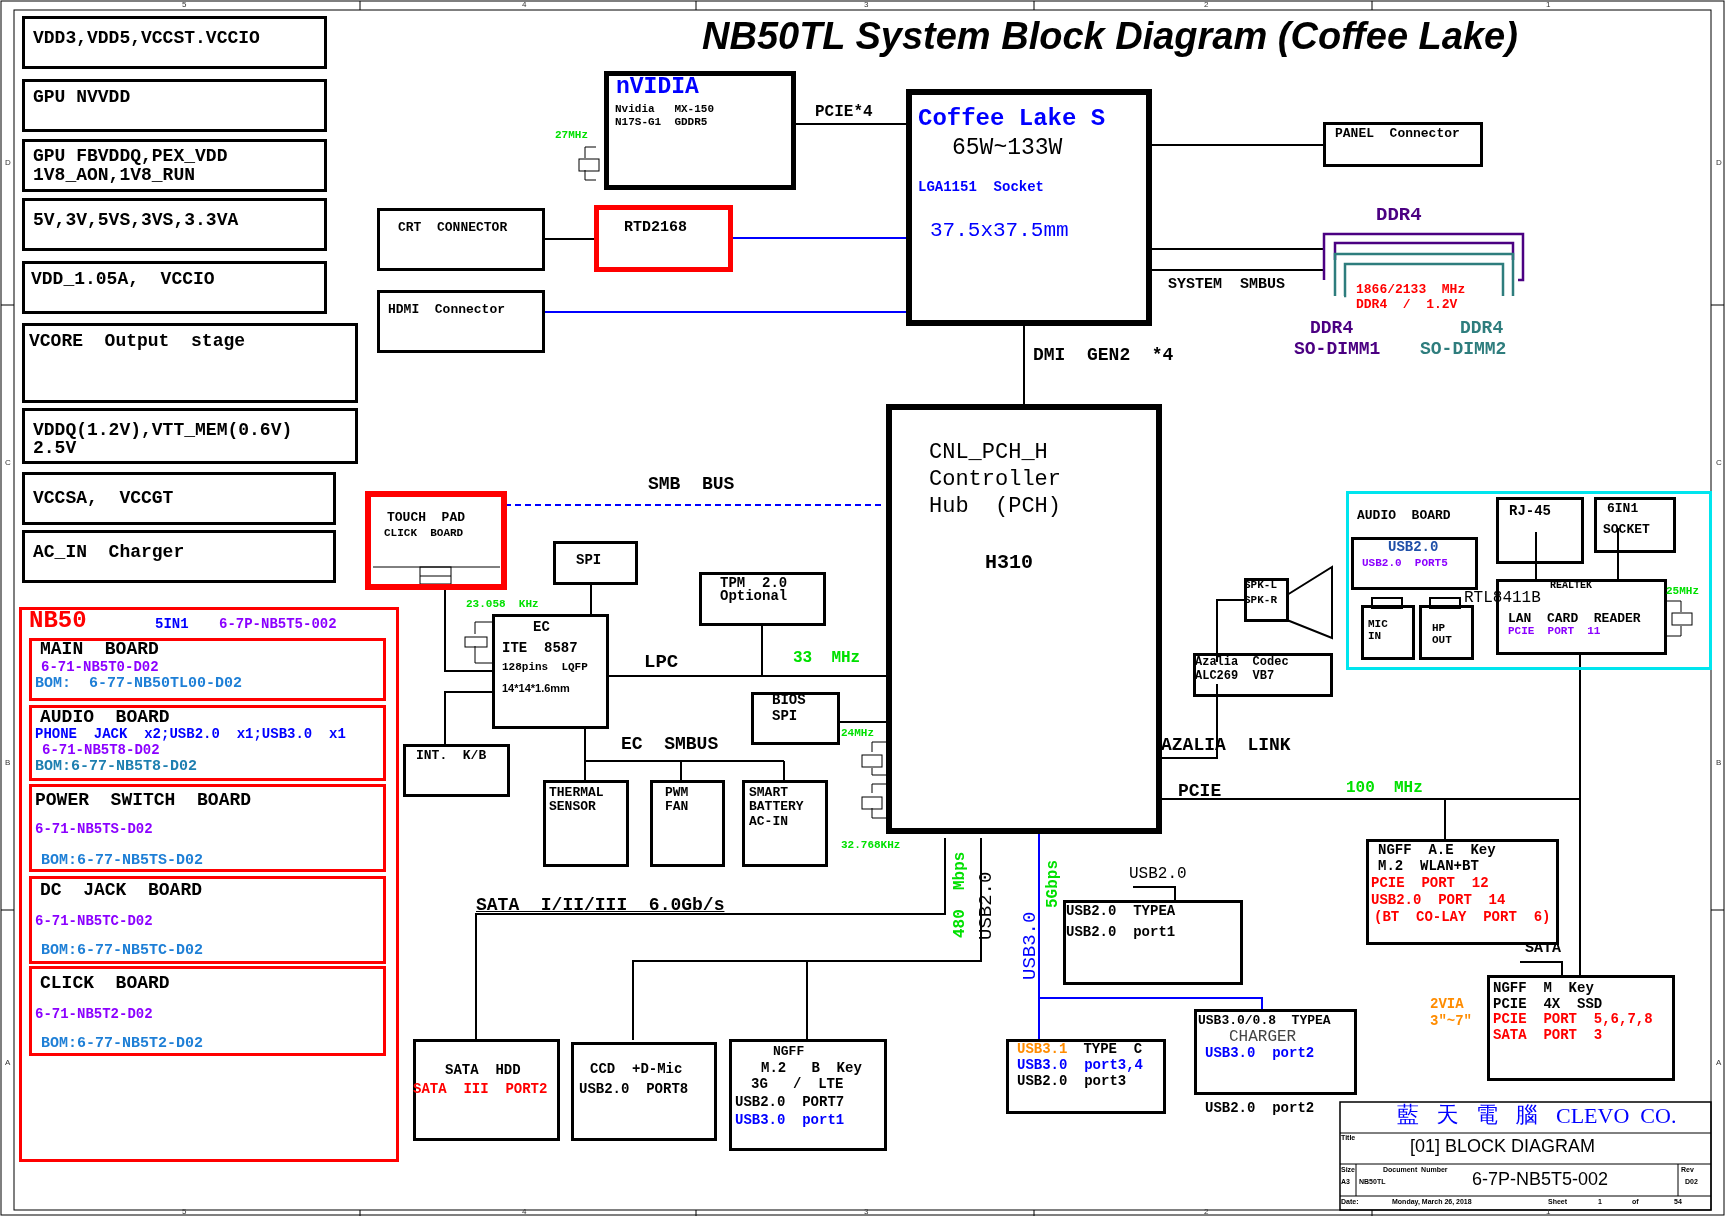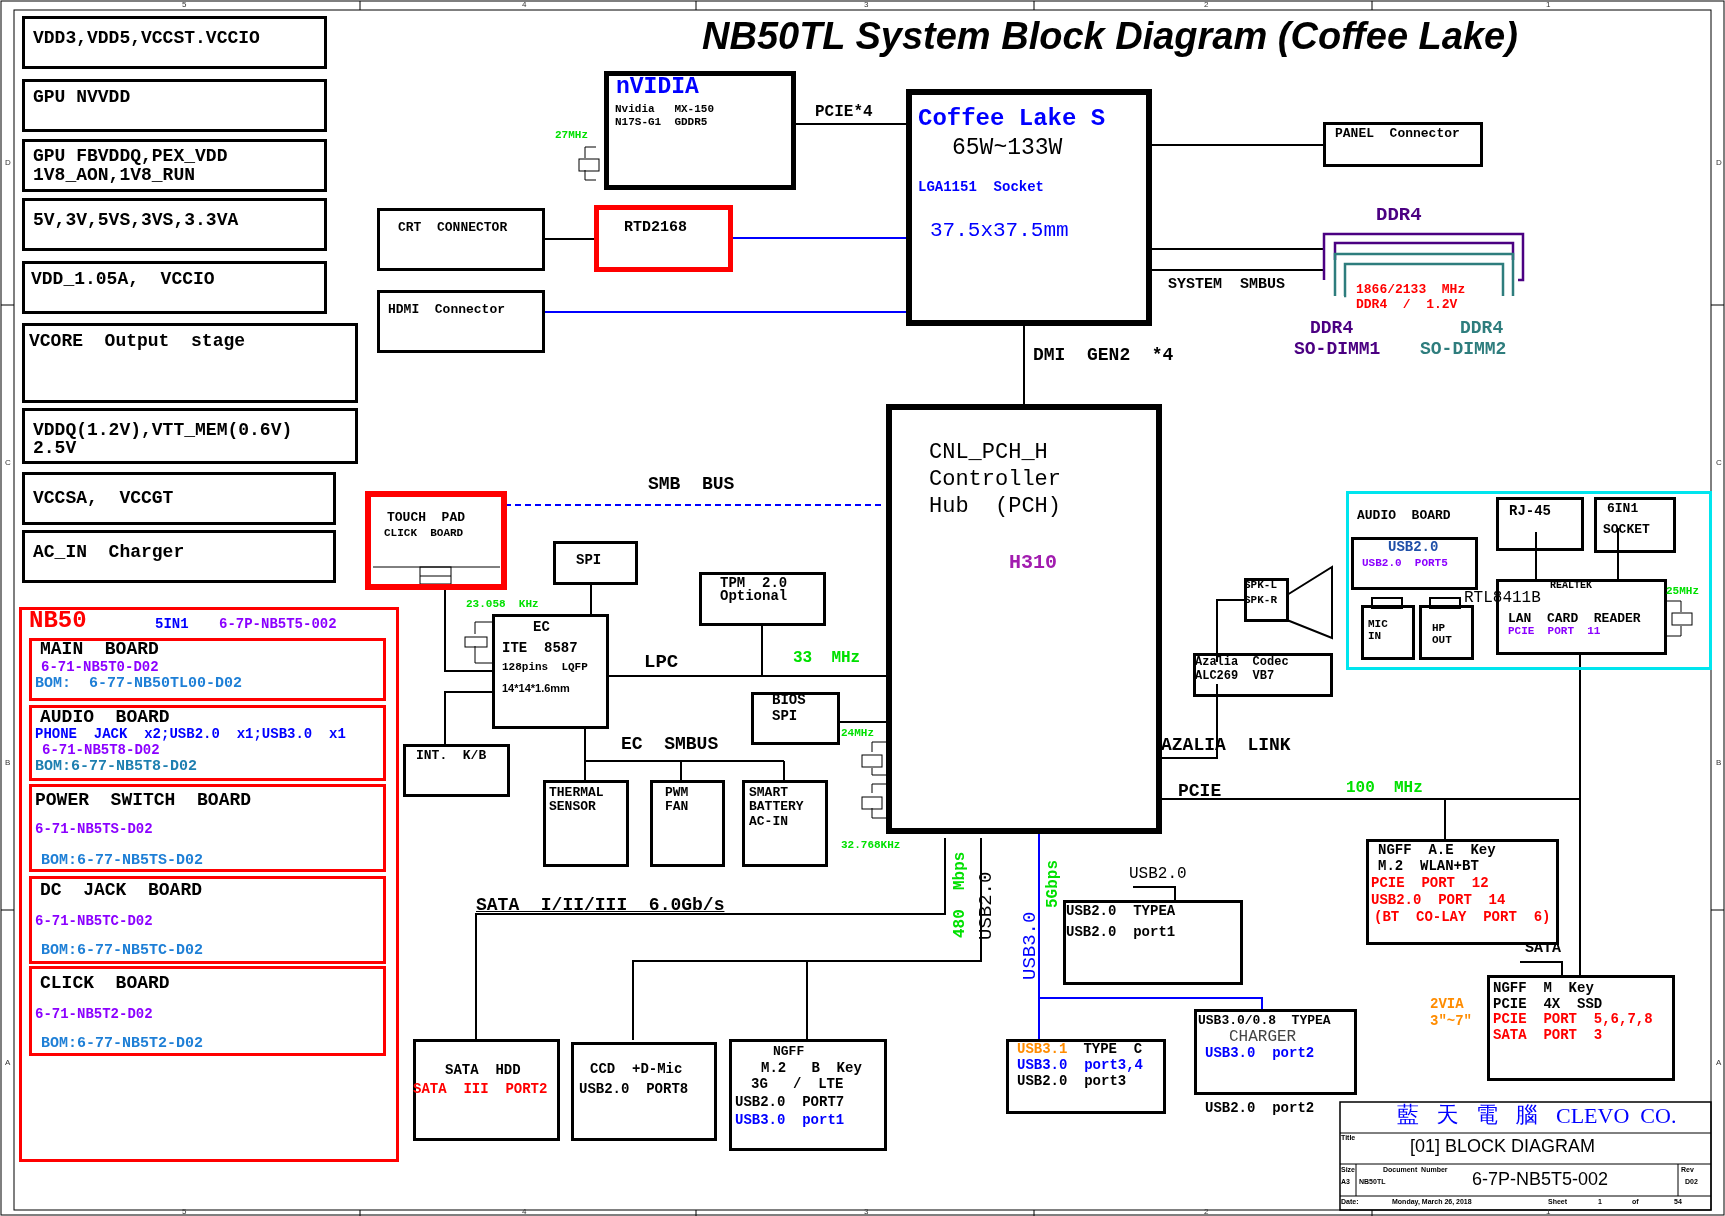--- a/index.html
+++ b/index.html
@@ -4,21 +4,21 @@
 <style>
   html, body { margin:0; padding:0; background:#fff; }
   body { width:1725px; height:1216px; position:relative; overflow:hidden; font-family:"Liberation Mono","DejaVu Sans Mono",monospace; color:#000; }
   .box { position:absolute; border:3px solid #000; box-sizing:border-box; background:transparent; }
   .thick { border-width:5px; }
   .red { border-color:#f00; }
   .t { position:absolute; white-space:pre; font-weight:bold; line-height:1.1; }
   .sans { font-family:"Liberation Sans","DejaVu Sans",sans-serif; }
   .serif { font-family:"Liberation Serif","DejaVu Serif",serif; }
   .blue { color:#0000ff; } .green { color:#00e000; } .redc { color:#ff0000; } .purple { color:#8b00ff; }
-  .ddrp { color:#4b0082; } .teal { color:#2e7d7d; } .lblue { color:#1e7fd6; } .orange { color:#ff8c00; } .pink { color:#a21caf;margin-left:24px; }
+  .ddrp { color:#4b0082; } .teal { color:#2e7d7d; } .lblue { color:#1e7fd6; } .orange { color:#ff8c00; } .pink { color:#000000; }
   svg.lines { position:absolute; left:0; top:0; }
   .frame-tick { position:absolute; font-size:8px; font-family:"Liberation Sans",sans-serif; color:#333; }
 </style>
 </head>
 <body>
 
 <svg class="lines" width="1725" height="1216">
 
   <rect x="1" y="1" width="1723" height="1214" fill="none" stroke="#000" stroke-width="1"></rect>
   <rect x="14" y="10" width="1697" height="1200" fill="none" stroke="#000" stroke-width="1"></rect>
@@ -331,21 +331,21 @@
 <div class="t purple" style="left:1362px;top:557px;font-size:11px;">USB2.0  PORT5</div>
 <div class="box" style="left:1361px;top:605px;width:54px;height:55px;">
     <div class="t" style="left:4px;top:10px;font-size:11px;">MIC
 IN</div>
   </div>
 <div class="box" style="left:1419px;top:605px;width:55px;height:55px;">
     <div class="t" style="left:10px;top:14px;font-size:11px;">HP
 OUT</div>
   </div>
 
-<div class="box" style="left:1496px;top:497px;width:88px;height:54px;">
+<div class="box" style="left:1496px;top:497px;width:88px;height:67px;">
     <div class="t" style="left:10px;top:4px;font-size:14px;">RJ-45</div>
   </div>
 <div class="box" style="left:1594px;top:497px;width:82px;height:56px;"></div>
 <div class="t" style="left:1607px;top:502px;font-size:13px;">6IN1</div>
 <div class="t" style="left:1603px;top:523px;font-size:13px;">SOCKET</div>
 
 <div class="box" style="left:1496px;top:579px;width:171px;height:76px;"></div>
 <div class="t" style="left:1550px;top:580px;font-size:10px;">REALTEK</div>
 <div class="t" style="left:1464px;top:590px;font-size:16px;font-weight:normal;">RTL8411B</div>
 <div class="t" style="left:1508px;top:612px;font-size:13px;">LAN  CARD  READER</div>

